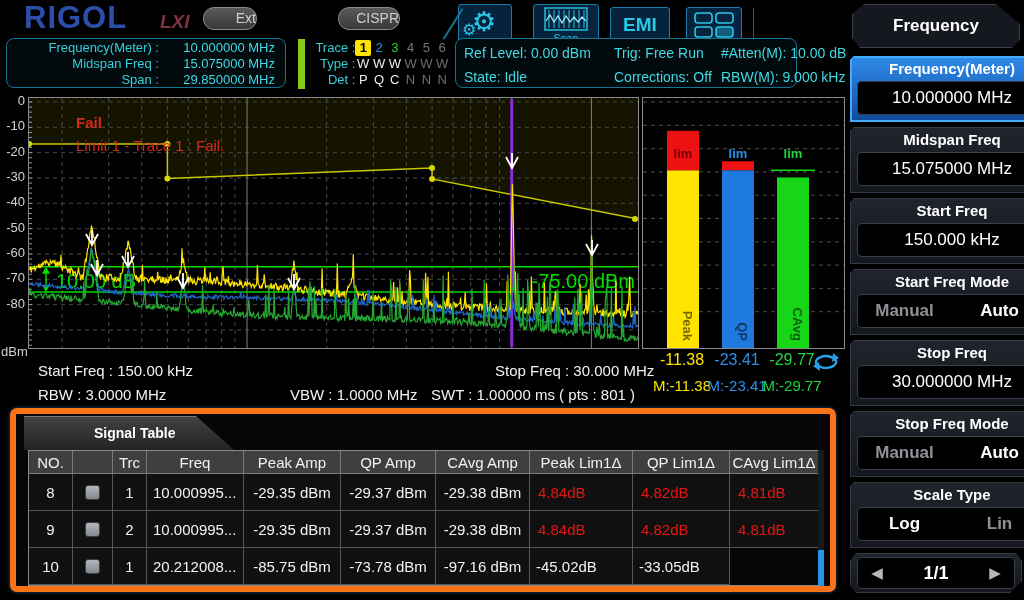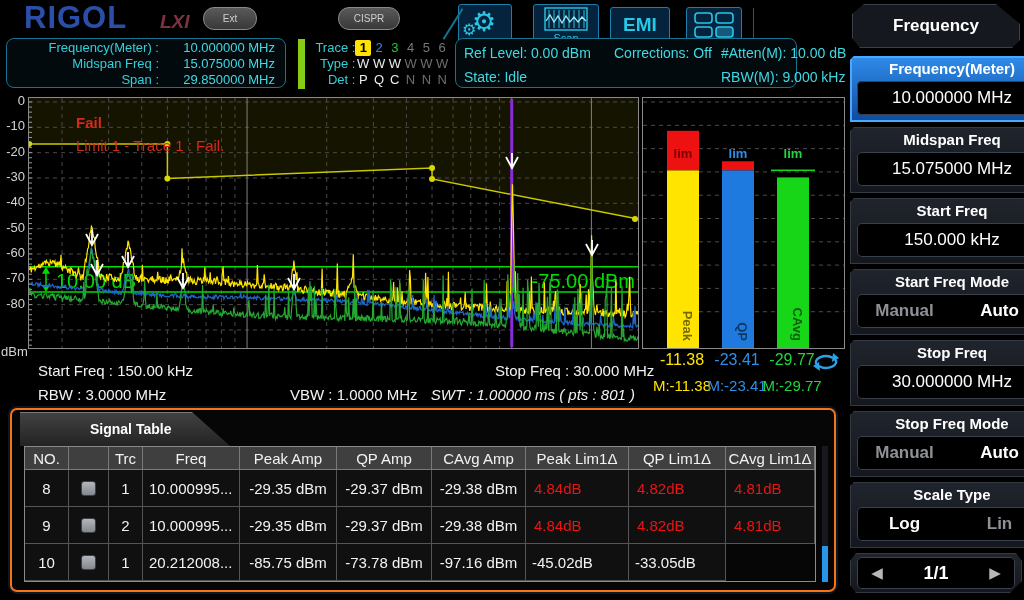--- a/index.html
+++ b/index.html
@@ -4,21 +4,21 @@
 <style>
   * { margin:0; padding:0; box-sizing:border-box; }
   html,body { background:#000; }
   body { font-family:"Liberation Sans","DejaVu Sans",sans-serif; }
   #screen { position:relative; width:1024px; height:600px; background:#000; overflow:hidden; }
   svg text { font-family:"Liberation Sans","DejaVu Sans",sans-serif; }
 
   
   .logo { position:absolute; left:24px; top:0px; font-size:31px; font-weight:900; letter-spacing:1px; color:#2b4fa8; }
   .logo-sub { position:absolute; left:160px; top:11px; font-size:19px; font-weight:900; font-style:italic; color:#7e3340; }
-  .hbtn { position:absolute; top:7px; height:23px; background:linear-gradient(180deg,#5a5a5a,#383838); border:1px solid #8a8a8a; border-radius:11px; color:#cfcfcf; font-size:10px; text-align:center; line-height:21px; }
+  .hbtn { position:absolute; top:7px; height:23px; background:linear-gradient(180deg,#5a5a5a,#383838); border:1px solid #8a8a8a; border-radius:11px; color:#cfcfcf; font-size:14px; text-align:right; line-height:21px; }
   .iconbtn { position:absolute; top:4px; height:42px; background:#05233c; border:1px solid #1b7fae; border-radius:3px; color:#27c7e6; text-align:center; }
   .divider-v { position:absolute; width:1px; background:#15607e; }
   .clock { position:absolute; right:89px; top:3px; width:180px; text-align:right; color:#2e7fd0; }
   .clock .t { font-size:18px; line-height:19px; }
   .clock .d { font-size:16px; line-height:18px; }
 
   
   .infobox { position:absolute; border:1px solid #15748f; border-radius:8px; background:#020a0d; }
   .irow { display:flex; font-size:13px; line-height:16px; color:#3fd9e3; }
   .irow .lab { width:152px; text-align:right; color:#35cfd9; }
@@ -31,21 +31,21 @@
 
   
   .frame { position:absolute; border:1px solid #8a8a8a; background:#000; }
   .ylab { position:absolute; width:25px; text-align:right; font-size:13px; color:#d2d2d2; }
   .yunit { position:absolute; left:1px; top:344px; font-size:13px; color:#d2d2d2; }
   .annot { position:absolute; font-size:15px; color:#f2f2f2; white-space:nowrap; }
   .barval { position:absolute; font-size:16px; text-align:center; white-space:nowrap; }
   .mval { position:absolute; font-size:15px; text-align:center; white-space:nowrap; }
 
   
-  .tblpanel { position:absolute; left:10px; top:408px; width:826px; height:184px; border:2px solid #f97316; border-radius:7px; background:#060606; box-shadow:0 0 0 2px #0a1826; }
+  .tblpanel { position:absolute; left:10px; top:408px; width:826px; height:184px; border:6px solid #f97316; border-radius:7px; background:#060606; box-shadow:0 0 0 2px #0a1826; }
   .tab { position:absolute; left:8px; top:2px; width:210px; height:34px; background:linear-gradient(180deg,#414141,#232323); clip-path:polygon(0 0,172px 0,210px 100%,0 100%); border-top:1px solid #7a7a7a; color:#fff; font-size:14px; font-weight:bold; line-height:32px; padding-left:70px; }
   .sigtable { position:absolute; left:12px; top:36px; width:792px; border:1px solid #8a8a8a; }
   .trowline { display:grid; grid-template-columns:44px 40px 34px 97px 97px 95px 94px 103px 97px 89px; }
   .hcell { background:#3f3f3f; border-right:1px solid #7a7a7a; border-bottom:1px solid #7a7a7a; color:#f2f2f2; font-size:15px; text-align:center; line-height:23px; height:23px; }
   .dcell { background:#101010; border-right:1px solid #555; border-bottom:1px solid #555; color:#f2f2f2; font-size:15px; text-align:center; line-height:37px; height:37px; overflow:hidden; white-space:nowrap; }
   .dcell.left { text-align:left; padding-left:6px; }
   .dcell.red { color:#e81515; text-align:left; padding-left:8px; }
   .chk { width:15px; height:15px; margin:11px auto; background:linear-gradient(180deg,#b3b7bd,#83888e); border:1px solid #3c4148; border-radius:3px; }
   .sbar-track { position:absolute; right:6px; top:36px; width:6px; height:136px; background:#17191c; }
   .sbar-thumb { position:absolute; left:0; width:6px; background:#2795e9; }
@@ -153,20 +153,21 @@
         <div class="cell" style="color: rgb(106, 111, 116);">N</div>
       </div>
     </div>
   <div class="diag" style="left:452px;top:6px;height:36px;"></div>
   <div class="infobox" style="left:455px;top:38px;width:342px;height:50px;" id="statusInfo">
       <div class="statcol" style="left: 8px; top: 2px; width: 150px;">
         <div>Ref Level: 0.00 dBm</div>
         <div>State: Idle</div>
       </div>
       <div class="statcol" style="left: 158px; top: 2px; width: 110px;">
+        <div>Trig: Free Run</div>
         <div>Corrections: Off</div>
       </div>
       <div class="statcol" style="left: 265px; top: 2px; width: 118px;">
         <div>#Atten(M): 10.00 dB</div>
         <div>RBW(M): 9.000 kHz</div>
       </div>
     </div>
 
   <div id="yAxis">
       <div class="ylab" style="left: 0px; top: 93px;">0</div>
@@ -339,21 +340,21 @@
     <path d="M5,13 A10,6 0 0 1 21,6" fill="none" stroke="#29a3e8" stroke-width="2.4"></path>
     <path d="M23,7 A10,6 0 0 1 7,14" fill="none" stroke="#29a3e8" stroke-width="2.4"></path>
     <polygon points="21,1 27,6 20,10" fill="#29a3e8"></polygon>
     <polygon points="7,10 1,14 8,19" fill="#29a3e8"></polygon>
   </svg>
 
   <div class="annot" style="left:38px;top:362px;">Start Freq : 150.00 kHz</div>
   <div class="annot" style="left:495px;top:362px;width:140px;text-align:right;">Stop Freq : 30.000 MHz</div>
   <div class="annot" style="left:38px;top:386px;">RBW : 3.0000 MHz</div>
   <div class="annot" style="left:290px;top:386px;">VBW : 1.0000 MHz</div>
-  <div class="annot" style="left:420px;top:386px;width:215px;text-align:right;font-style:italic;">SWT : 1.00000 ms ( pts : 801 )</div>
+  <div class="annot" style="left:420px;top:386px;width:215px;text-align:right;">SWT : 1.00000 ms ( pts : 801 )</div>
 
   <div class="tblpanel">
     <div class="tab">Signal Table</div>
     <div class="sigtable" id="sigTable">
         <div class="trowline">
           <div class="hcell">NO.</div>
           <div class="hcell"></div>
           <div class="hcell">Trc</div>
           <div class="hcell">Freq</div>
           <div class="hcell">Peak Amp</div>

